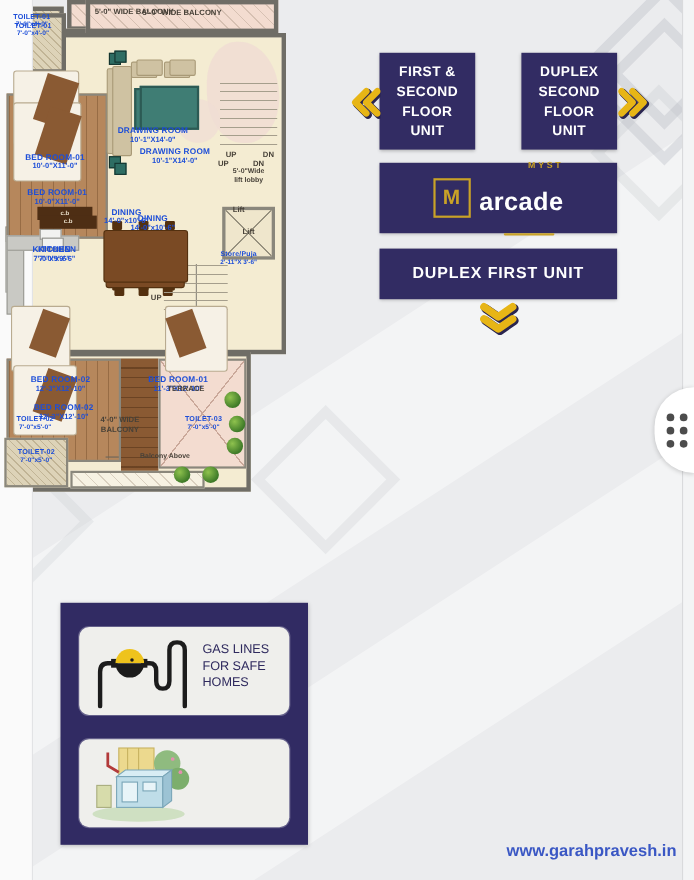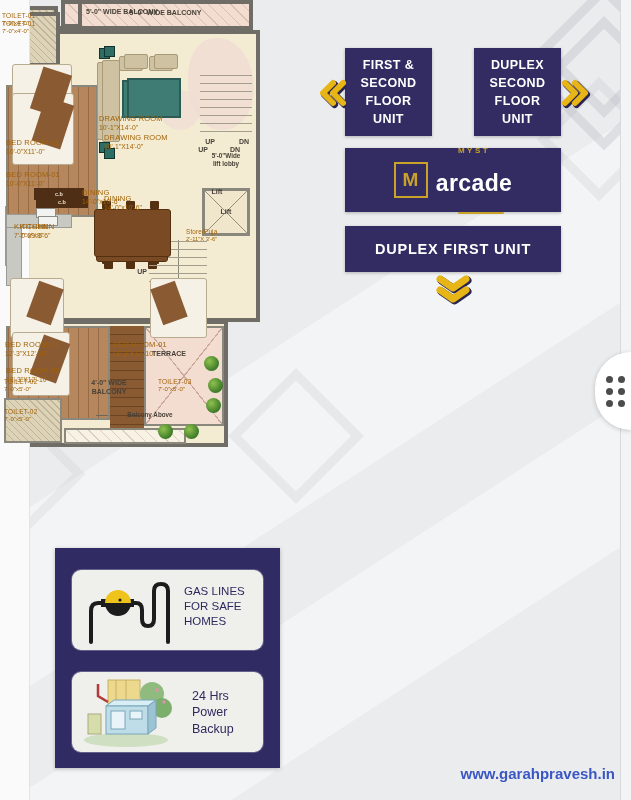--- a/index.html
+++ b/index.html
@@ -15,21 +15,21 @@
   .wood{background-color:#b6875c;background-image:repeating-linear-gradient(90deg,rgba(80,45,15,.3) 0 1px,transparent 1px 10px)}
   .woodh{background-color:#8a5a33;background-image:repeating-linear-gradient(0deg,rgba(50,25,5,.35) 0 1px,transparent 1px 9px)}
   .stairs{background-image:repeating-linear-gradient(0deg,#a59e8c 0 1px,transparent 1px 8px)}
   .liftx{background-image:
     linear-gradient(to top right,transparent calc(50% - .7px),#97917f calc(50% - .7px) calc(50% + .7px),transparent calc(50% + .7px)),
     linear-gradient(to bottom right,transparent calc(50% - .7px),#97917f calc(50% - .7px) calc(50% + .7px),transparent calc(50% + .7px))}
   .terrx{background-image:
     linear-gradient(to top right,transparent calc(50% - .6px),#caa89a calc(50% - .6px) calc(50% + .6px),transparent calc(50% + .6px)),
     linear-gradient(to bottom right,transparent calc(50% - .6px),#caa89a calc(50% - .6px) calc(50% + .6px),transparent calc(50% + .6px))}
   
-  .room-label{position:absolute;color:#a16207;font-weight:400;line-height:1.3;z-index:6}
+  .room-label{position:absolute;text-align:center;color:#1d4ed8;font-weight:700;line-height:1.3;z-index:6}
   .rname{display:block;font-size:7.5px;letter-spacing:.2px}
   .rdim{display:block;font-size:6.8px}
   .sm{position:absolute;font-size:7px;font-weight:700;color:#474138;z-index:6;text-align:center;line-height:1.25}
   .xs{font-size:6.3px}
   .pre{white-space:pre-line}
   
   .navbox{position:absolute;background:#322c63;color:#fff;display:flex;align-items:center;justify-content:center;
           text-align:center;font-weight:700;white-space:pre-line;letter-spacing:.4px;
           box-shadow:0 1px 3px rgba(0,0,0,.25)}
   
@@ -188,21 +188,21 @@
   <path d="M3 6 L13 16 L3 26" fill="none" stroke="#e7b516" stroke-width="6" stroke-linecap="round" stroke-linejoin="round"></path>
   <path d="M13 6 L23 16 L13 26" fill="none" stroke="#e7b516" stroke-width="6" stroke-linecap="round" stroke-linejoin="round"></path>
 </svg>
 
 <div class="navbox" style="left:345px;top:148px;width:216px;height:64px">
   <div style="display:flex;align-items:center;gap:8px">
     <div style="width:30px;height:32px;border:2px solid #c9a227;color:#c9a227;font-size:19px;font-weight:700;
                 display:flex;align-items:center;justify-content:center">
       <span>M</span>
     </div>
-    <div style="text-align:center">
+    <div style="text-align:right">
       <div style="font-size:8px;letter-spacing:2.5px;color:#c9a227;font-weight:700">MYST</div>
       <div style="font-size:23px;color:#fff;font-weight:700;line-height:.95;text-transform:lowercase">arcade</div>
       <div style="margin-left:22px;width:46px;height:2px;background:#c9a227;border-radius:2px"></div>
     </div>
   </div>
 </div>
 
 <div class="navbox" style="left:345px;top:226px;width:216px;height:46px;font-size:14.5px;letter-spacing:.8px">
   <span>DUPLEX FIRST UNIT</span>
 </div>
@@ -339,21 +339,20 @@
       <circle cx="86" cy="26" r="1.7" fill="#e48fb0"></circle>
       <circle cx="70" cy="26" r="1.7" fill="#e48fb0"></circle>
       <polyline points="20,8 20,20 30,26" fill="none" stroke="#b23a3a" stroke-width="2.5"></polyline>
       <polygon points="28,30 70,30 78,24 36,24" fill="#d8edf4" stroke="#7aa6b8" stroke-width="1"></polygon>
       <rect x="28" y="30" width="42" height="28" fill="#bfdde8" stroke="#7aa6b8" stroke-width="1"></rect>
       <polygon points="70,30 78,24 78,52 70,58" fill="#9cc3d4" stroke="#7aa6b8" stroke-width="1"></polygon>
       <rect x="33" y="35" width="14" height="18" fill="#e8f4f8" stroke="#7aa6b8" stroke-width="1"></rect>
       <rect x="52" y="35" width="12" height="8" fill="#e8f4f8" stroke="#7aa6b8" stroke-width="1"></rect>
       <rect x="10" y="38" width="13" height="20" fill="#d7dcab" stroke="#a8ad7d" stroke-width="1"></rect>
     </svg>
-    <div class="cardtext" style="left:120px;top:16px;width:62px;font-size:12.5px">24 Hrs Power Backup</div>
   </div>
 </div>
 
 <div class="abs" style="right:0;top:352px;width:36px;height:78px;background:#fff;border-radius:40px 0 0 40px;
             box-shadow:0 1px 5px rgba(0,0,0,.2);z-index:8;display:flex;align-items:center;justify-content:flex-end;padding-right:6px">
   <div style="display:grid;grid-template-columns:repeat(2,7px);grid-auto-rows:7px;gap:5px">
     <span class="dot"></span>
       <span class="dot"></span>
     <span class="dot"></span>
       <span class="dot"></span>

